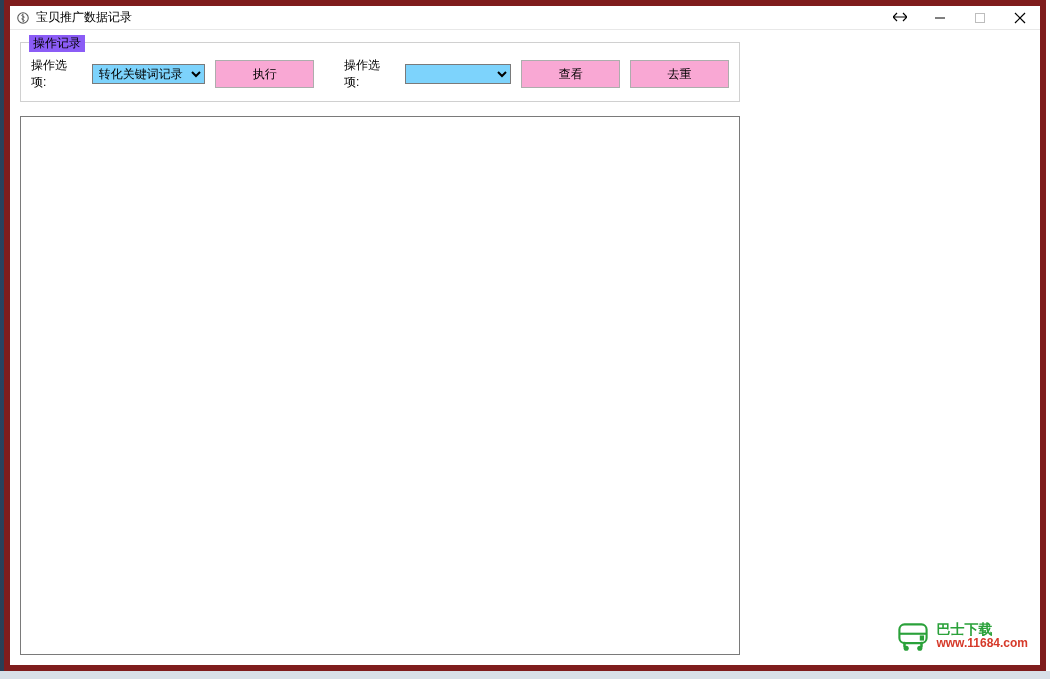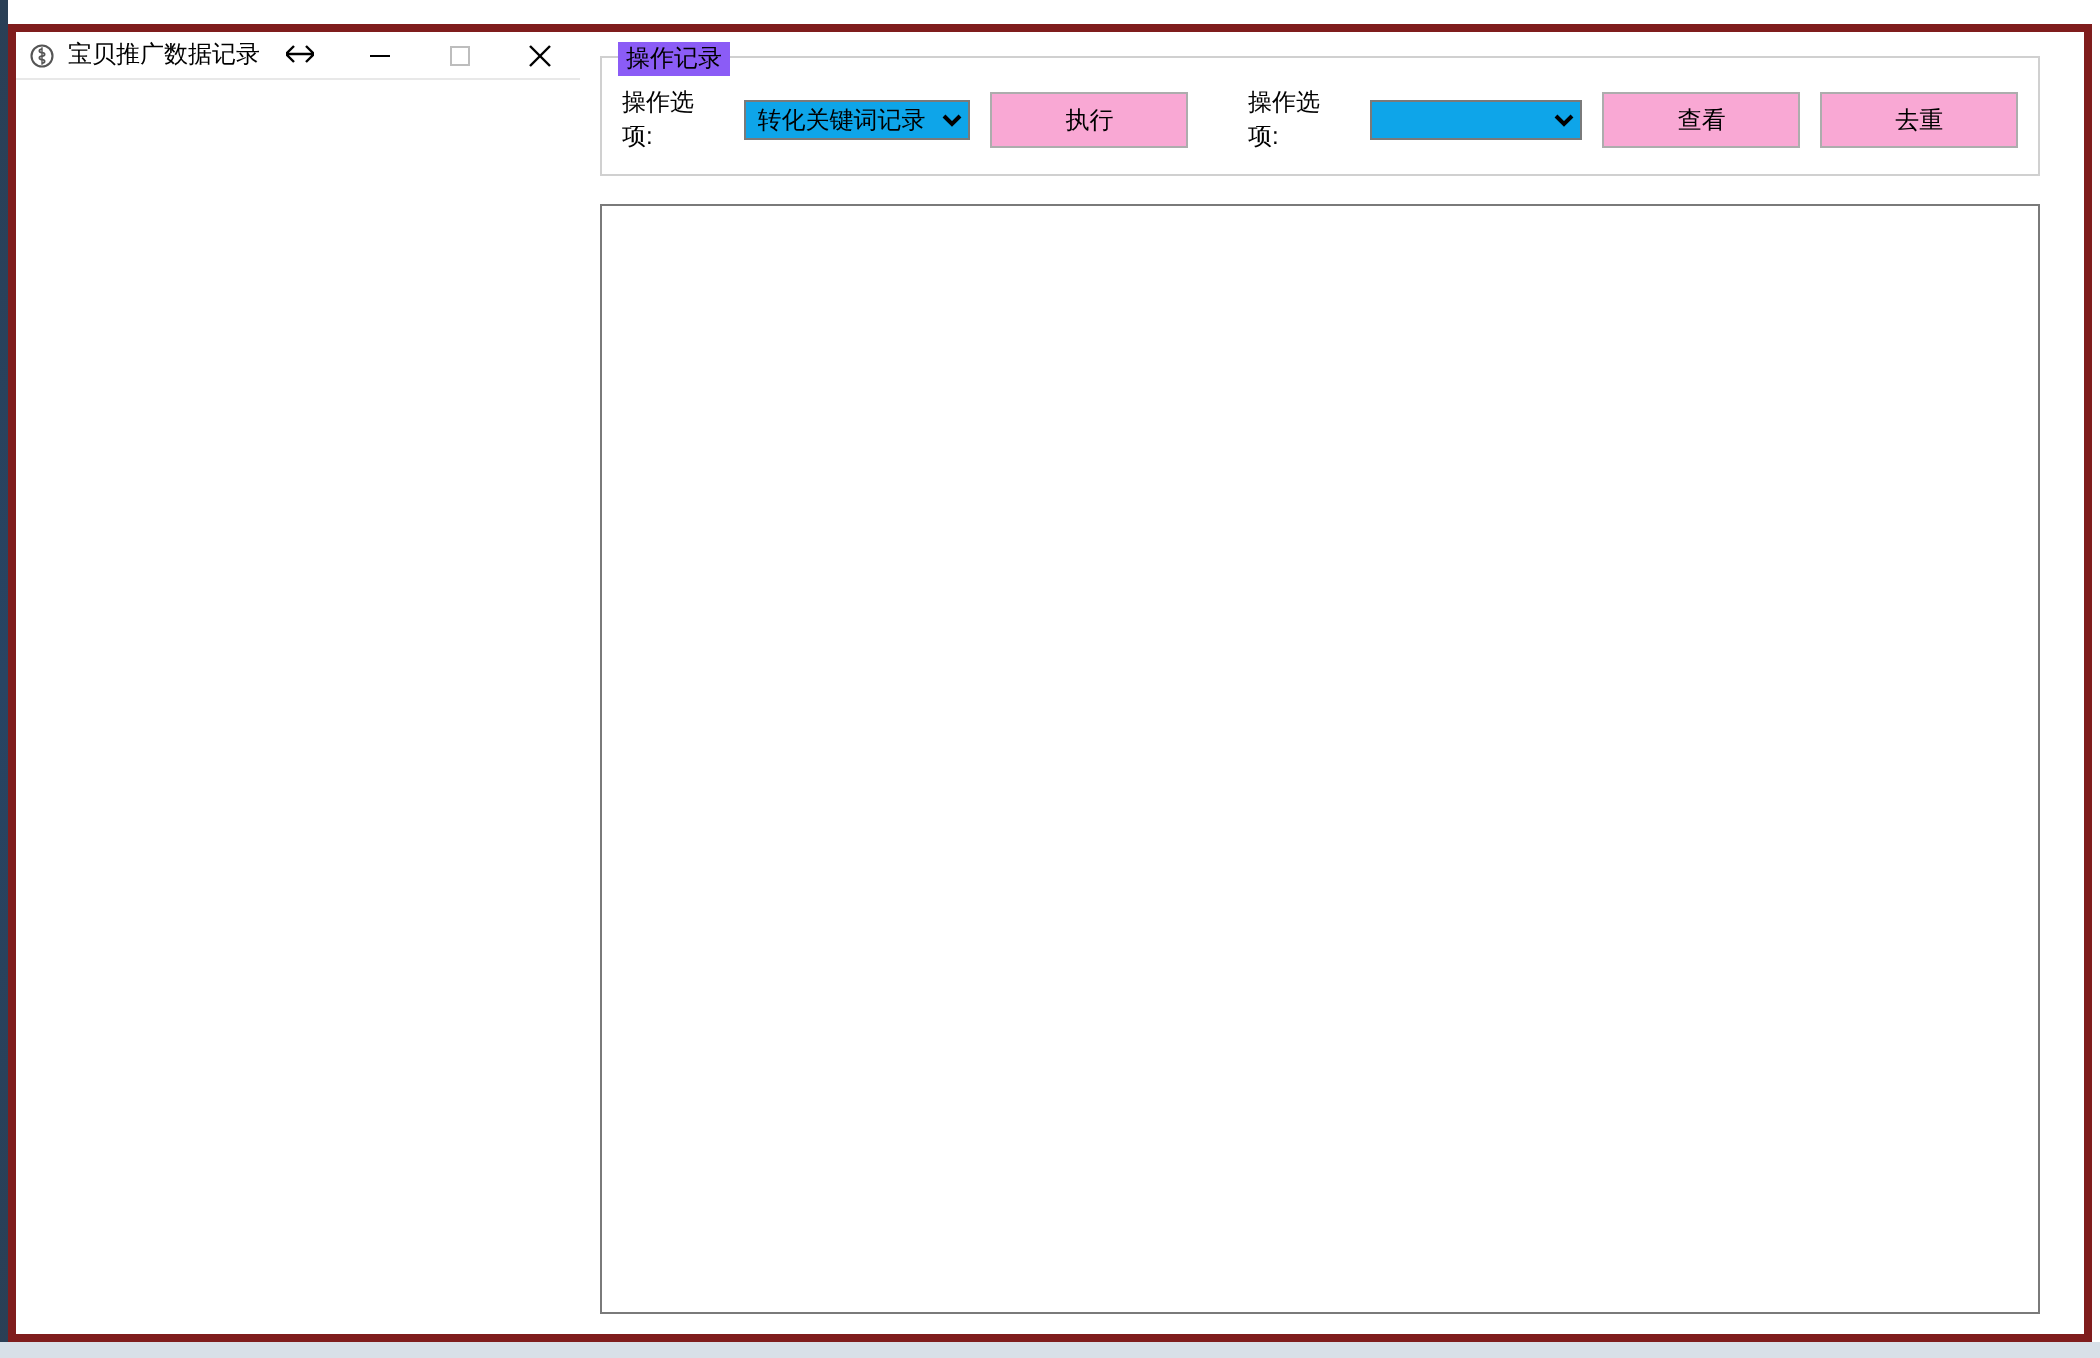--- a/index.html
+++ b/index.html
@@ -6,22 +6,22 @@
   html, body { width: 1050px; height: 679px; overflow: hidden; font-family: "Microsoft YaHei", "SimSun", Arial, sans-serif; font-size: 12px; }
   body { background: #ffffff; position: relative; }
 
   
   .edge-left { position:absolute; left:0; top:0; width:4px; height:100%; background: linear-gradient(#2a3f55, #284463, #2a3f55); }
   .edge-bottom { position:absolute; left:0; bottom:0; width:100%; height:8px; background:#d8e0e8; }
   .taskbar-bit { position:absolute; right:78px; bottom:8px; width:100px; height:24px; background:#445a6e; border-radius:2px 2px 0 0; opacity:.35; }
 
   .window {
     position: absolute; left:4px; top:0; right:4px; bottom:8px;
-    background:#ffffff; border:4px solid #7f1d1d; 
-    display:flex; flex-direction:row;margin-top:12px;
+    background:#ffffff; border:6px solid #7f1d1d; 
+    display:flex; flex-direction:column;
   }
 
   .titlebar {
     height:24px; background:#ffffff; display:flex; align-items:center;
     padding:0 0 0 6px; border-bottom:1px solid #e8e8e8;
   }
   .app-icon { width:14px; height:14px; margin-right:6px; color:#444; }
   .title-text { flex:0 0 auto; font-size:12px; color:#000; }
   .title-spacer { flex:1; }
   .move-icon { width:40px; text-align:center; color:#000; font-size:12px; }
@@ -36,21 +36,21 @@
   }
   .menu-item { padding:2px 6px; }
 
   .content {
     flex:1; padding:12px 10px 10px 10px; display:flex; flex-direction:column; gap:14px;
   }
 
   .row1 { display:flex; align-items:center; gap:8px; }
   .label { font-size:12px; color:#000; }
   .combo {
-    height:20px; border:1px solid #7a7a7a; background:#0ea5e9; font-size:12px;
+    height:20px; border:1px solid #7a7a7a; background:#7dd3fc; font-size:12px;
     padding:0 2px; 
   }
   .combo.w150 { width:150px; }
   .combo.w115 { width:115px; }
   .combo.w108 { width:108px; }
 
   .iconbtn { width:26px; height:22px; display:flex; align-items:center; justify-content:center; cursor:pointer; }
   .iconbtn svg { width:20px; height:20px; }
 
   .groupbox {
@@ -143,14 +143,30 @@
         <button class="btn">去重</button>
       </div>
     </div>
 
     <div class="textarea-wrap">
       <textarea class="output" readonly="" style=""></textarea>
     </div>
 
   </div>
 
+  <div class="watermark">
+    <span class="wm-logo">
+      <svg viewBox="0 0 40 36">
+        <rect x="4" y="4" width="32" height="22" rx="6" ry="6" fill="none" stroke="#2aa13a" stroke-width="2.5"></rect>
+        <line x1="4" y1="15" x2="36" y2="15" stroke="#2aa13a" stroke-width="2.5"></line>
+        <rect x="28" y="17" width="5" height="6" fill="#2aa13a"></rect>
+        <path d="M10 26 L10 30 M30 26 L30 30" stroke="#2aa13a" stroke-width="3" stroke-linecap="round"></path>
+        <circle cx="12" cy="32" r="3" fill="#2aa13a"></circle>
+        <circle cx="28" cy="32" r="3" fill="#2aa13a"></circle>
+      </svg>
+    </span>
+    <span class="wm-text">
+      <span class="wm-cn">巴士下载</span>
+      <span class="wm-url">www.11684.com</span>
+    </span>
+  </div>
 
 </div>
 
 </body></html>

